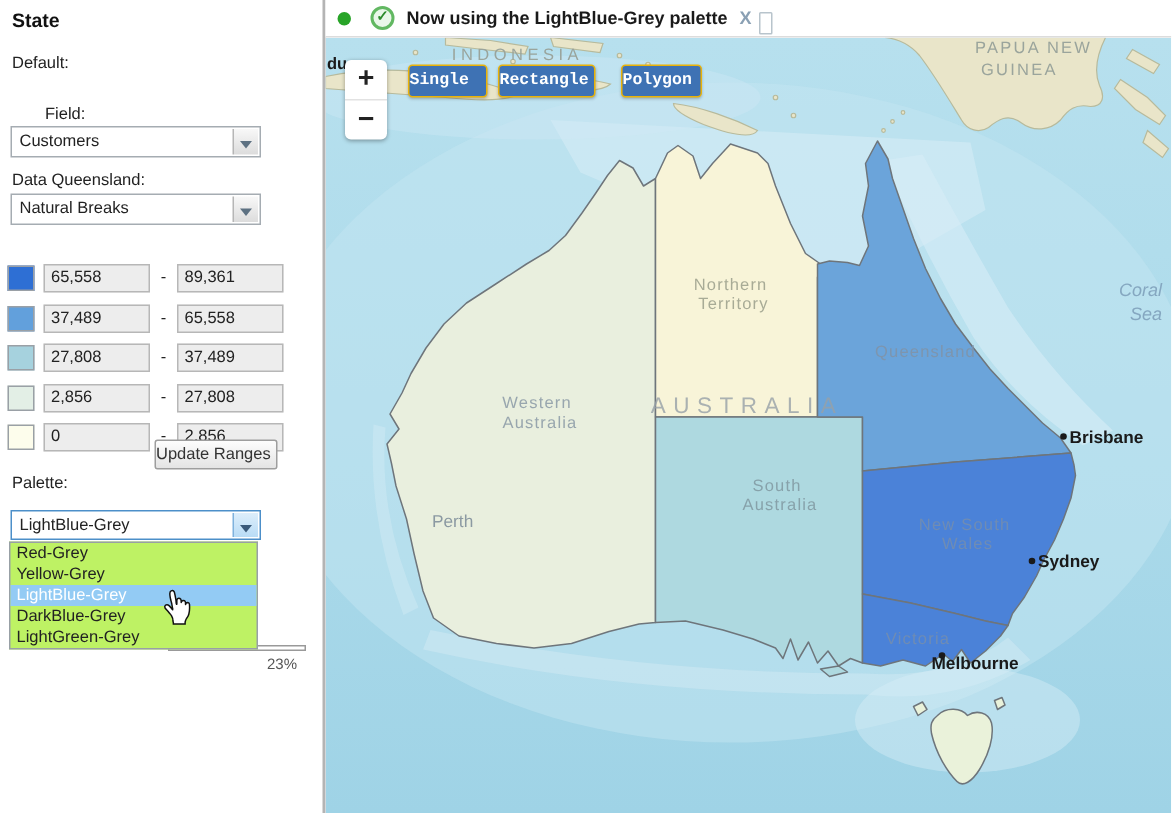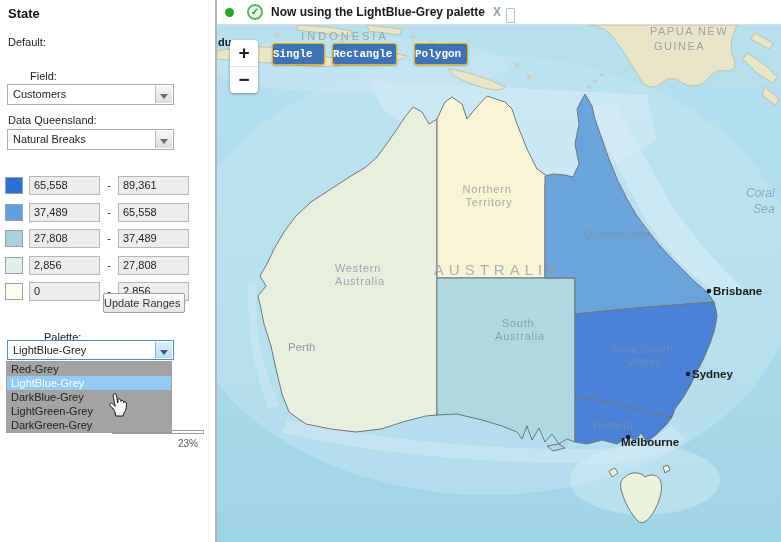--- a/index.html
+++ b/index.html
@@ -35,21 +35,21 @@
           font-size:11px; color:#222; line-height:19px; }
 
   #update-btn { position:absolute; left:103px; top:293px; width:82px; height:20px;
           background:linear-gradient(#fdfdfd,#e4e4e4); border:1px solid #9e9e9e;
           border-radius:2px; font-size:11px; color:#333; text-align:left; line-height:18px; }
 
   #opacity-track { position:absolute; left:112px; top:430px; width:92px; height:4px;
           background:#fff; border:1px solid #999; z-index:5; }
   #opacity-label { position:absolute; left:178px; top:438px; font-size:10px; color:#555; z-index:5; }
 
-  #palette-popup { position:absolute; left:6px; top:361px; width:166px; background:#a3a3a3;
+  #palette-popup { position:absolute; left:6px; top:361px; width:166px; background:#bef264;
           border:1px solid #98a0a6; z-index:30; }
   .opt { height:14px; line-height:14px; font-size:11px; color:#222; padding-left:4px;
          white-space:nowrap; }
   .opt.selected { background:#93cbf4; color:#fff; }
 
   #hand-cursor { position:absolute; left:106px; top:391px; z-index:40; }
 
   
   #divider { position:absolute; left:215px; top:0; width:2px; height:542px; background:#b4b4b4; }
 
@@ -131,35 +131,35 @@
     </div>
     <div class="range-row" style="top:282px;">
       <span class="swatch" style="background-color: rgb(253, 253, 236);"></span>
       <span class="rinput rmin">0</span>
       <span class="dash">-</span>
       <span class="rinput rmax">2,856</span>
     </div>
 
     <div id="update-btn">Update Ranges</div>
 
-    <div class="p-abs plabel" style="left:8px; top:331px;margin-left:36px;">Palette:</div>
+    <div class="p-abs plabel" style="left:8px; top:316px;">Palette:</div>
     <div class="sel focus" style="top:340px; height:20px;">
       <span class="val">LightBlue-Grey</span>
       <span class="arrow"></span>
     </div>
 
     <div id="opacity-track"></div>
     <div id="opacity-label">23%</div>
 
     <div id="palette-popup">
       <div class="opt">Red-Grey</div>
+      <div class="opt">Yellow-Grey</div>
       <div class="opt selected">LightBlue-Grey</div>
       <div class="opt">DarkBlue-Grey</div>
       <div class="opt">LightGreen-Grey</div>
-      <div class="opt">DarkGreen-Grey</div>
     </div>
 
     <svg id="hand-cursor" width="28" height="30" viewBox="0 0 28 30">
       <path d="M8.3,19.4c-0.7-0.9-1.5-2-2.2-2.8c-0.6-0.7-1.8-1.8-2.1-2.4c-0.3-0.6-0.2-1.2,0.3-1.7 c0.6-0.6,1.6-0.5,2.2,0.1c0.5,0.4,1.1,1.1,1.5,1.6c0.3,0.4,0.6,0.8,0.9,1.1c0.2,0.3,0.3,0.2,0.2-0.3c-0.1-0.9-0.4-2.3-0.6-3.5 c-0.2-0.9-0.3-1.1-0.5-1.9C7.8,8.8,7.7,8.2,7.5,7.4C7.4,6.8,7.2,5.6,7.2,4.9c0-0.9,0.1-1.6,0.9-2c0.6-0.3,1.4-0.2,1.9,0.4 c0.4,0.6,0.6,2.2,0.8,3c0.3,1.5,0.6,3.2,0.6,4c0,0.4,0.1,1.1,0.3,1.5c0.1,0.4,0.2-0.4,0.2-0.6c0-0.6-0.1-1.9,0.1-2.5 c0.2-0.5,0.6-0.8,1.2-0.8c0.5,0,1,0.2,1.3,0.6c0.3,0.4,0.3,1.4,0.3,1.9c0,0.6,0.1-0.1,0.3-0.5c0.2-0.4,0.6-0.6,1.1-0.6 c0.6,0,1.1,0.3,1.3,0.7c0.2,0.4,0.2,1.4,0.2,1.8c0,0.4,0.1-0.2,0.3-0.5c0.3-0.5,0.7-0.6,1.2-0.6c0.5,0.1,1,0.5,1.1,1 c0.1,0.6,0.1,2.1,0.1,2.7c0,1.4-0.2,2.8-0.5,3.9c-0.2,0.8-0.7,1.9-1.2,2.5c-0.6,0.9-1.1,2.1-1.2,2.5c-0.1,0.6-0.1,1.3-0.1,1.7 h-7.8c0-0.4-0.1-1.4-0.3-2C9.4,21.5,8.9,20.4,8.3,19.4z" fill="#ffffff" stroke="#111111" stroke-width="1"></path>
     </svg>
   </div>
 
   <div id="divider"></div>
 
   <div id="notif">

